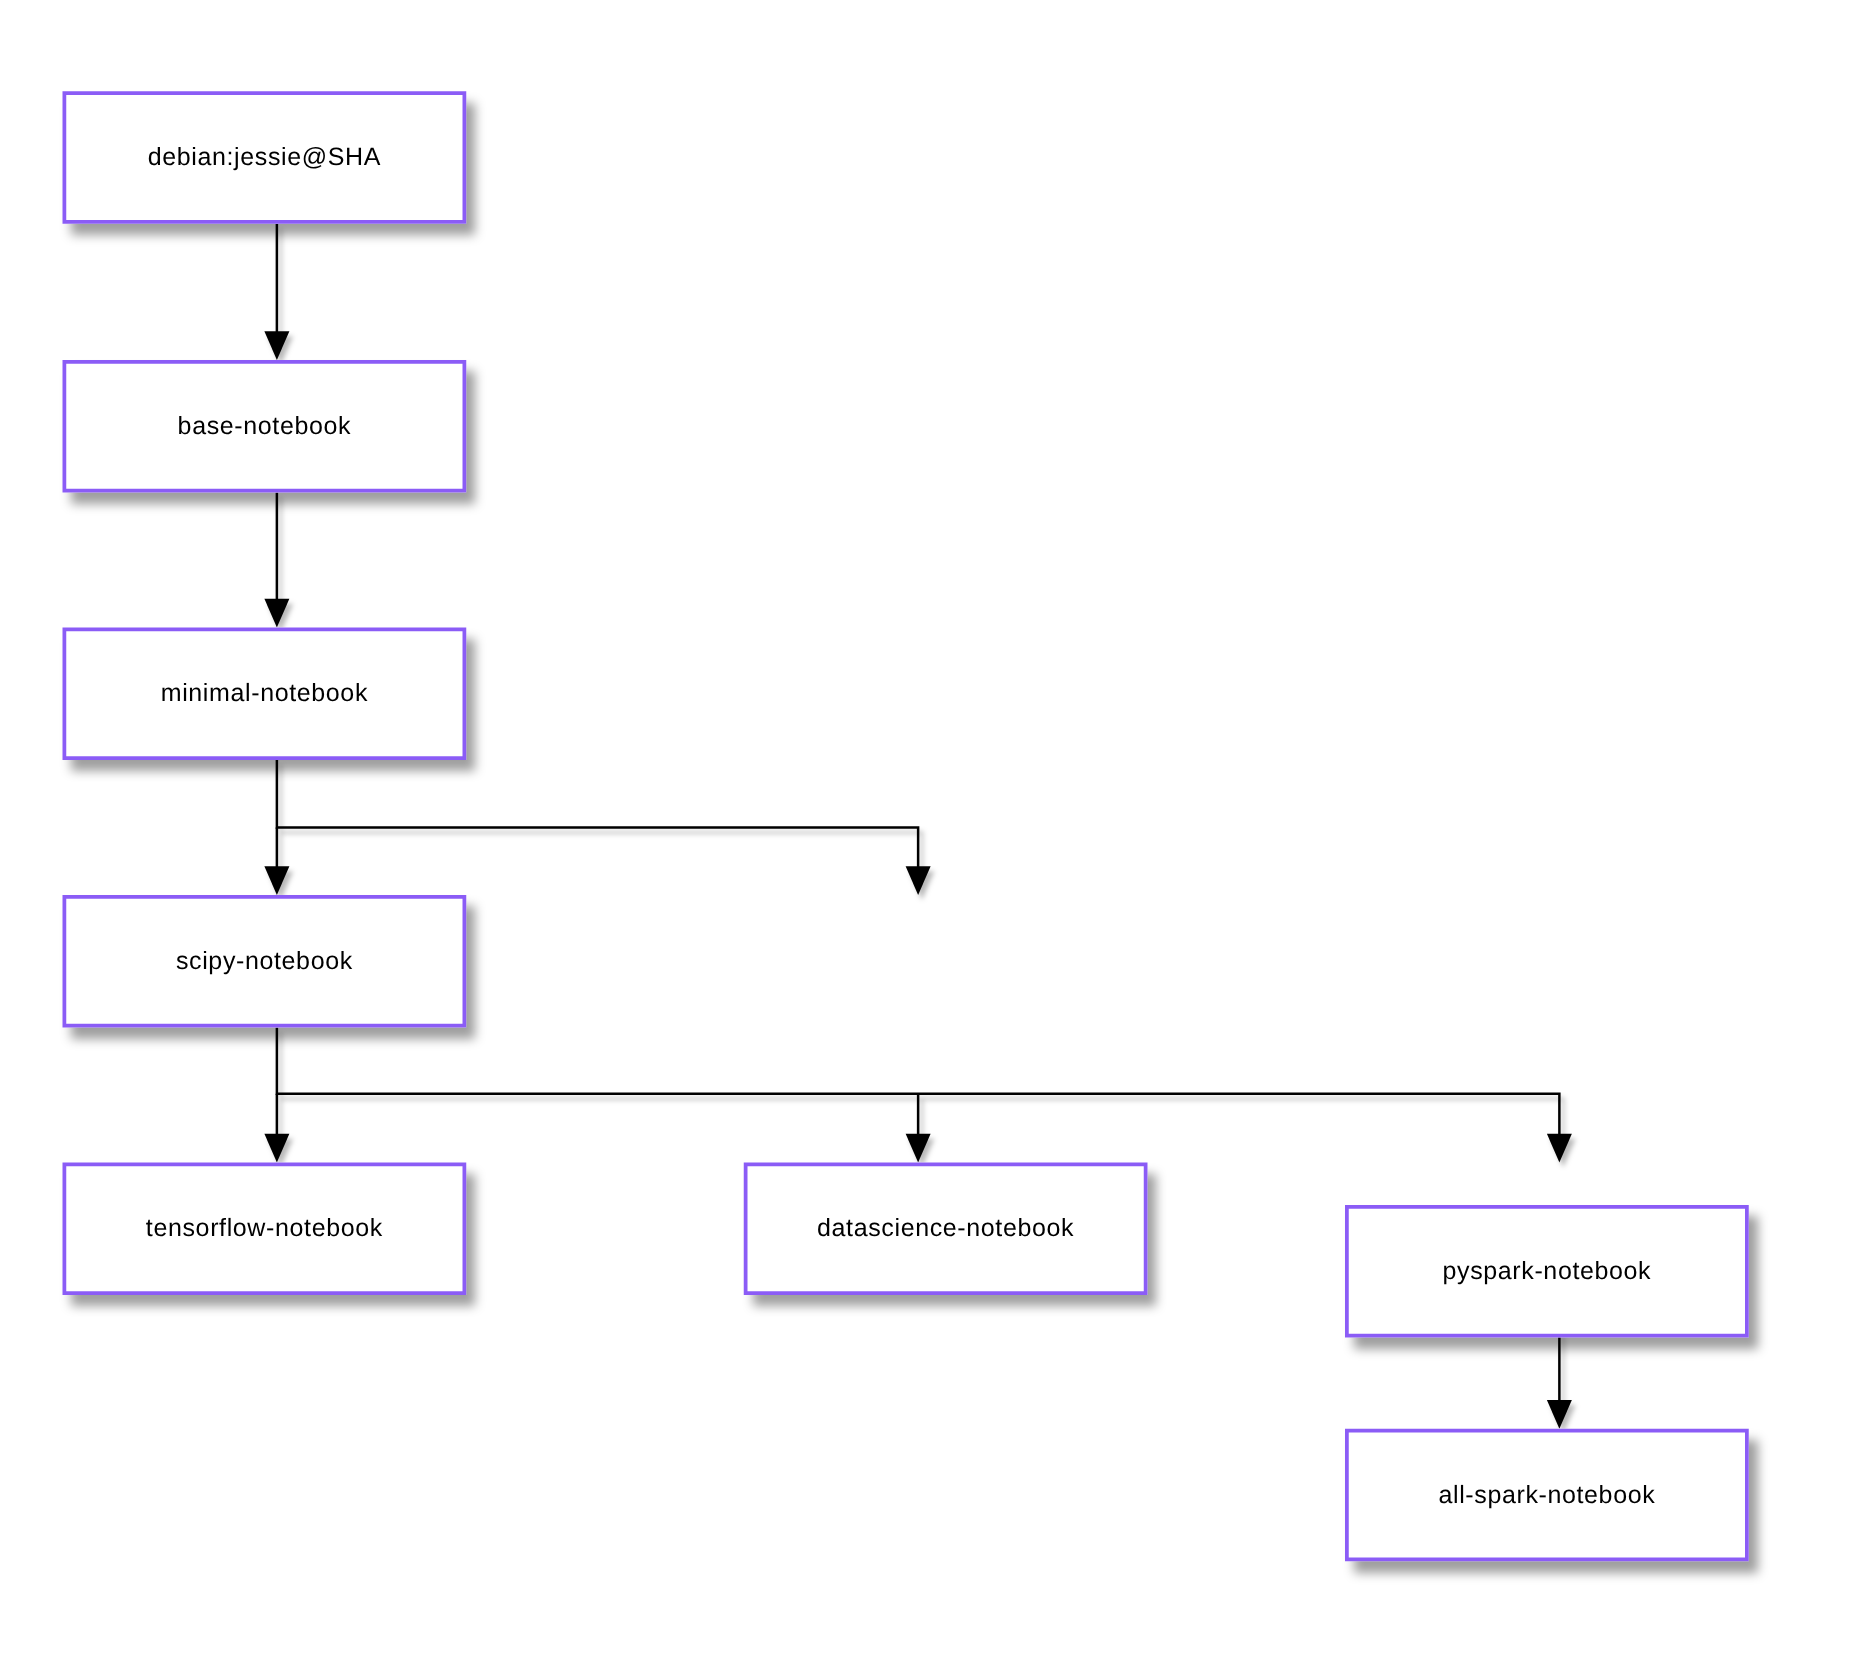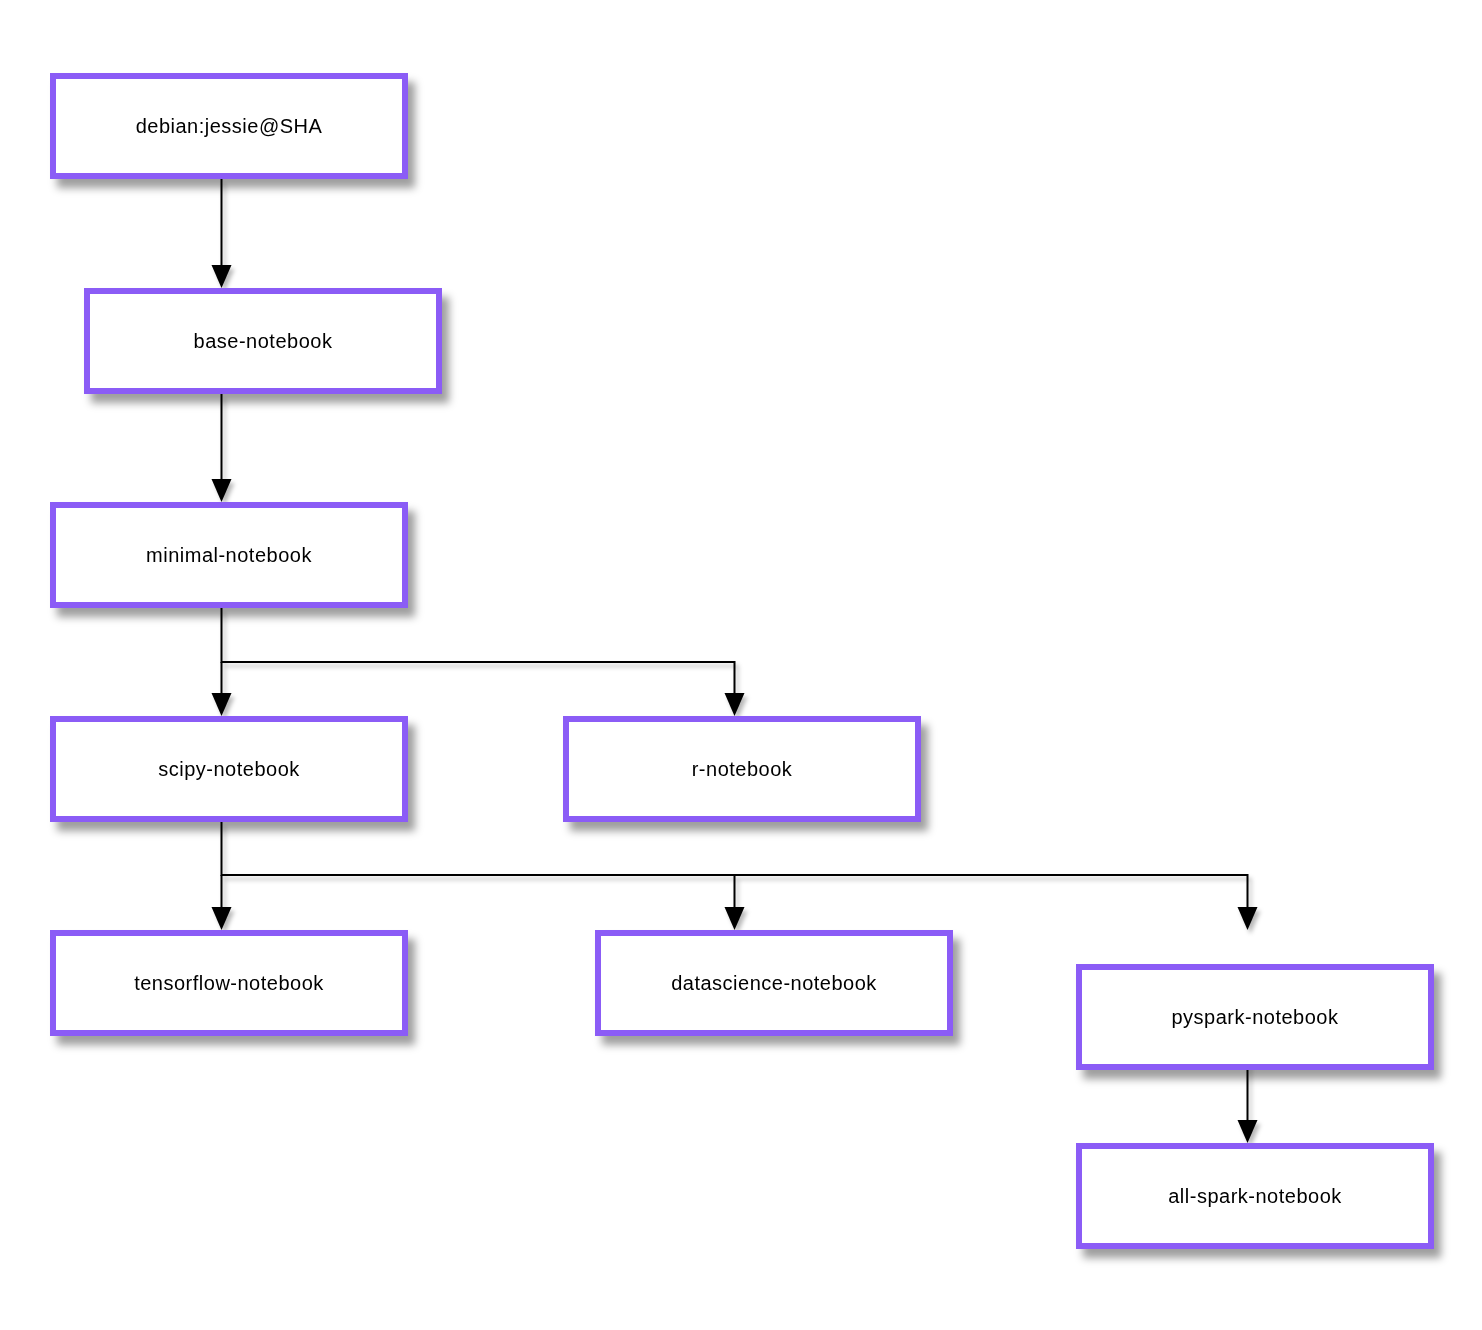--- a/index.html
+++ b/index.html
@@ -10,37 +10,37 @@
   #canvas {
     position: relative;
     width: 1482px;
     height: 1330px;
     background: #ffffff;
     font-family: "Liberation Sans", sans-serif;
     overflow: hidden;
   }
   .node {
     position: absolute;
-    width: 358px;
+    width: 323px;
     height: 106px;
     box-sizing: border-box;
     background: #ffffff;
-    border: 6px solid #8b5cf6;
+    border: 3px solid #8b5cf6;
     box-shadow: 7px 9px 8px rgba(0,0,0,0.38);
     display: flex;
     align-items: center;
     justify-content: center;
     font-size: 20px;
     letter-spacing: 0.5px;
     color: #000000;
     text-align: center;
   }
   
   .pos-debian      { left: 50px;   top: 73px;   }
-  .pos-base        { left: 50px;   top: 288px; margin-left: 34px;  }
+  .pos-base        { left: 50px;   top: 288px;  }
   .pos-minimal     { left: 50px;   top: 502px;  }
   .pos-scipy       { left: 50px;   top: 716px;  }
   .pos-r           { left: 563px;  top: 716px;  }
   .pos-tensorflow  { left: 50px;   top: 930px; align-items: center;  }
   .pos-datascience { left: 563px;  top: 930px; margin-left: 32px;  }
   .pos-pyspark     { left: 1076px; top: 930px; margin-top: 34px;  }
   .pos-allspark    { left: 1076px; top: 1143px; }
 
   #edge-layer {
     position: absolute;
@@ -115,23 +115,20 @@
   </div>
 
   <div class="node pos-minimal">
     <span>minimal-notebook</span>
   </div>
 
   <div class="node pos-scipy">
     <span>scipy-notebook</span>
   </div>
 
-  <div class="node pos-r">
-    <span>r-notebook</span>
-  </div>
 
   <div class="node pos-tensorflow">
     <span>tensorflow-notebook</span>
   </div>
 
   <div class="node pos-datascience">
     <span>datascience-notebook</span>
   </div>
 
   <div class="node pos-pyspark">

